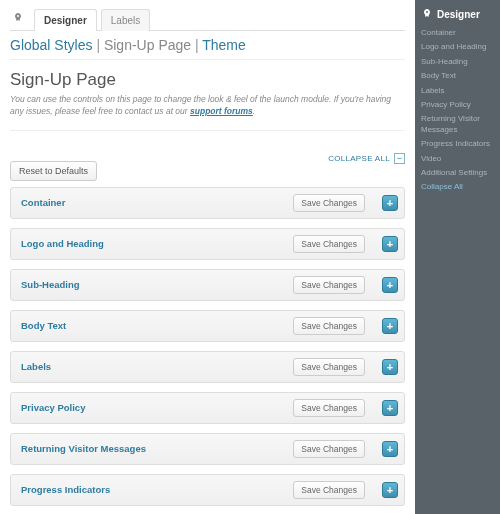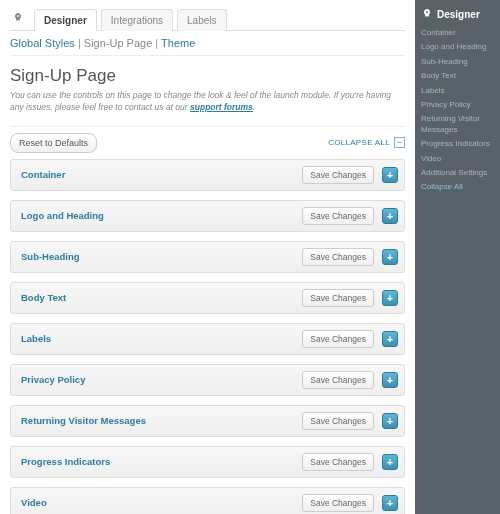--- a/index.html
+++ b/index.html
@@ -7,51 +7,50 @@
   .wrap { display: flex; }
   .main { flex: 1; padding: 8px 10px; }
   .side { width: 85px; background: #5a6269; color: #c8ced3; padding: 8px 6px; }
   .side-title { display: flex; align-items: center; gap: 4px; font-weight: bold; color: #fff; font-size: 10px; margin-bottom: 6px; }
   .side-item { display: block; font-size: 8px; color: #aab3ba; padding: 2px 0; line-height: 1.3; cursor: pointer; }
   .side-item.alt { color: #88c0d8; }
   .tabs { display: flex; align-items: flex-end; border-bottom: 1px solid #ddd; gap: 4px; }
   .tab-ico { width: 16px; height: 16px; display: flex; align-items: center; justify-content: center; margin: 0 4px 4px 0; }
   .tab { font-size: 10px; padding: 5px 9px; border: 1px solid #ddd; border-bottom: none; background: #f6f6f6; color: #888; border-radius: 3px 3px 0 0; cursor: pointer; position: relative; top: 1px; }
   .tab.active { background: #fff; color: #444; font-weight: 600; }
-  .crumbs { font-size: 11px; color: #999; padding: 6px 0; border-bottom: 1px solid #eee; }
+  .crumbs { font-size: 14px; color: #999; padding: 6px 0; border-bottom: 1px solid #eee; }
   .crumbs a { color: #2e7ca0; text-decoration: none; }
   .crumbs .cur { color: #888; }
   h1 { font-size: 17px; font-weight: normal; color: #555; margin: 10px 0 4px; }
   .intro { font-size: 8.5px; font-style: italic; color: #888; line-height: 1.4; margin-bottom: 12px; }
   .intro a { color: #2e7ca0; text-decoration: underline; font-weight: bold; }
   .hr { border-top: 1px solid #eee; margin: 6px 0; }
   .ctrls { display: flex; justify-content: space-between; align-items: center; margin-bottom: 6px; }
-  .btn { font-size: 9px; padding: 4px 8px; border: 1px solid #ccc; background: linear-gradient(#fefefe,#f0f0f0); border-radius: 8px; cursor: pointer; color: #555; }
+  .btn { font-size: 9px; padding: 4px 8px; border: 1px solid #ccc; background: linear-gradient(#fefefe,#f0f0f0); border-radius: 3px; cursor: pointer; color: #555; margin-top: 24px; }
   .collapse { font-size: 8px; color: #2e7ca0; display: flex; align-items: center; gap: 4px; cursor: pointer; letter-spacing: 0.3px; }
   .coll-ico { width: 11px; height: 11px; border: 1px solid #7fb4c9; display: flex; align-items: center; justify-content: center; font-size: 9px; line-height: 1; color: #2e7ca0; }
   .panel { background: linear-gradient(#f7f7f7,#efefef); border: 1px solid #ddd; border-radius: 3px; display: flex; align-items: center; justify-content: space-between; padding: 6px 6px 6px 10px; margin-bottom: 9px; }
   .panel-title { font-size: 9.5px; font-weight: bold; color: #2e7ca0; cursor: pointer; }
-  .panel-r { display: flex; align-items: center; gap: 8px; }
+  .panel-r { display: flex; align-items: center; gap: 17px; }
   .save { font-size: 8.5px; padding: 3px 7px; border: 1px solid #ccc; background: linear-gradient(#fefefe,#f0f0f0); border-radius: 3px; cursor: pointer; color: #666; }
   .plus { width: 16px; height: 16px; background: linear-gradient(#5fb7d6,#3e8faf); border: 1px solid #2e7b99; border-radius: 3px; color: #fff; display: flex; align-items: center; justify-content: center; font-size: 11px; font-weight: bold; cursor: pointer; }
   svg { display: block; }
 </style>
 </head>
 <body>
 
 <div class="wrap">
   <div class="main">
     <div class="tabs">
       <div class="tab-ico">
         <svg width="12" height="12" viewBox="0 0 24 24">
             <path fill="#888" d="M12 2c3 0 6 3 6 6 0 2-1 4-2 5l-1 5-3-2-3 2-1-5c-1-1-2-3-2-5 0-3 3-6 6-6zm0 4a2 2 0 100 4 2 2 0 000-4z"></path>
           </svg>
       </div>
       <div class="tab active">Designer</div>
-      <div class="tab">Integrations</div>
       <div class="tab">Labels</div>
     </div>
 
     <div class="crumbs">
       <a>Global Styles</a>
       <span>|</span>
       <span class="cur">Sign-Up Page</span>
       <span>|</span>
       <a>Theme</a>
     </div>

